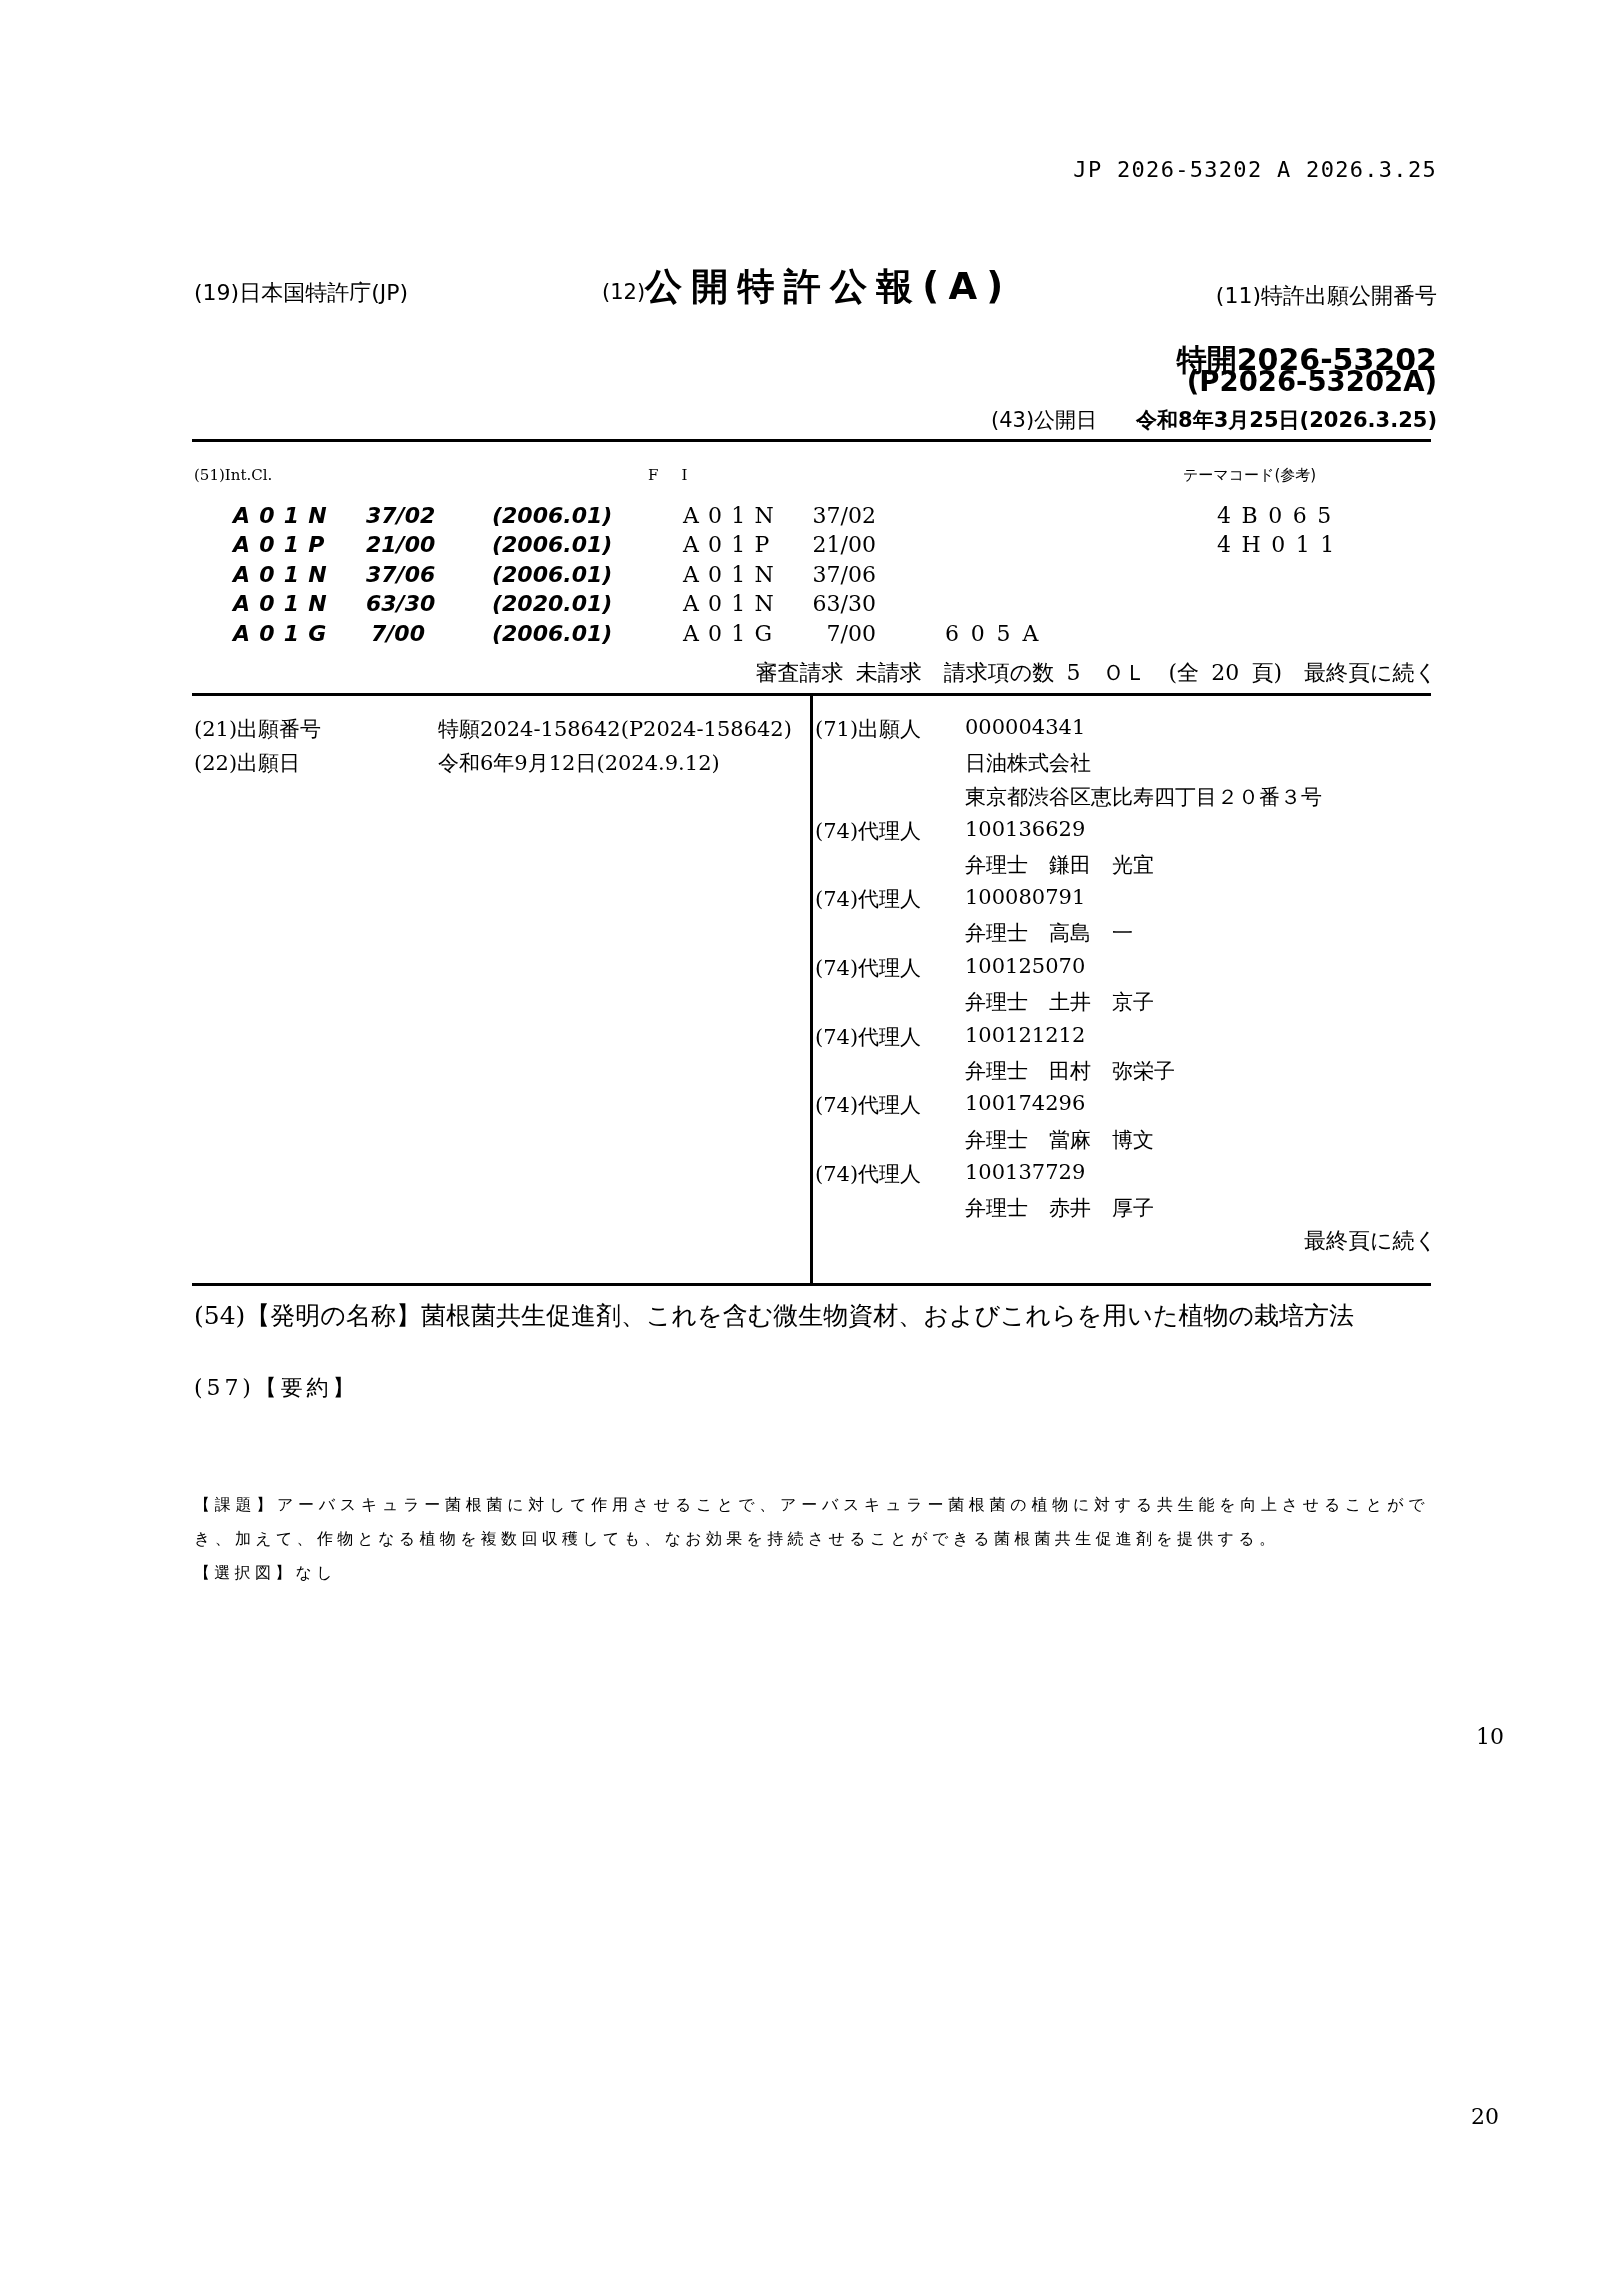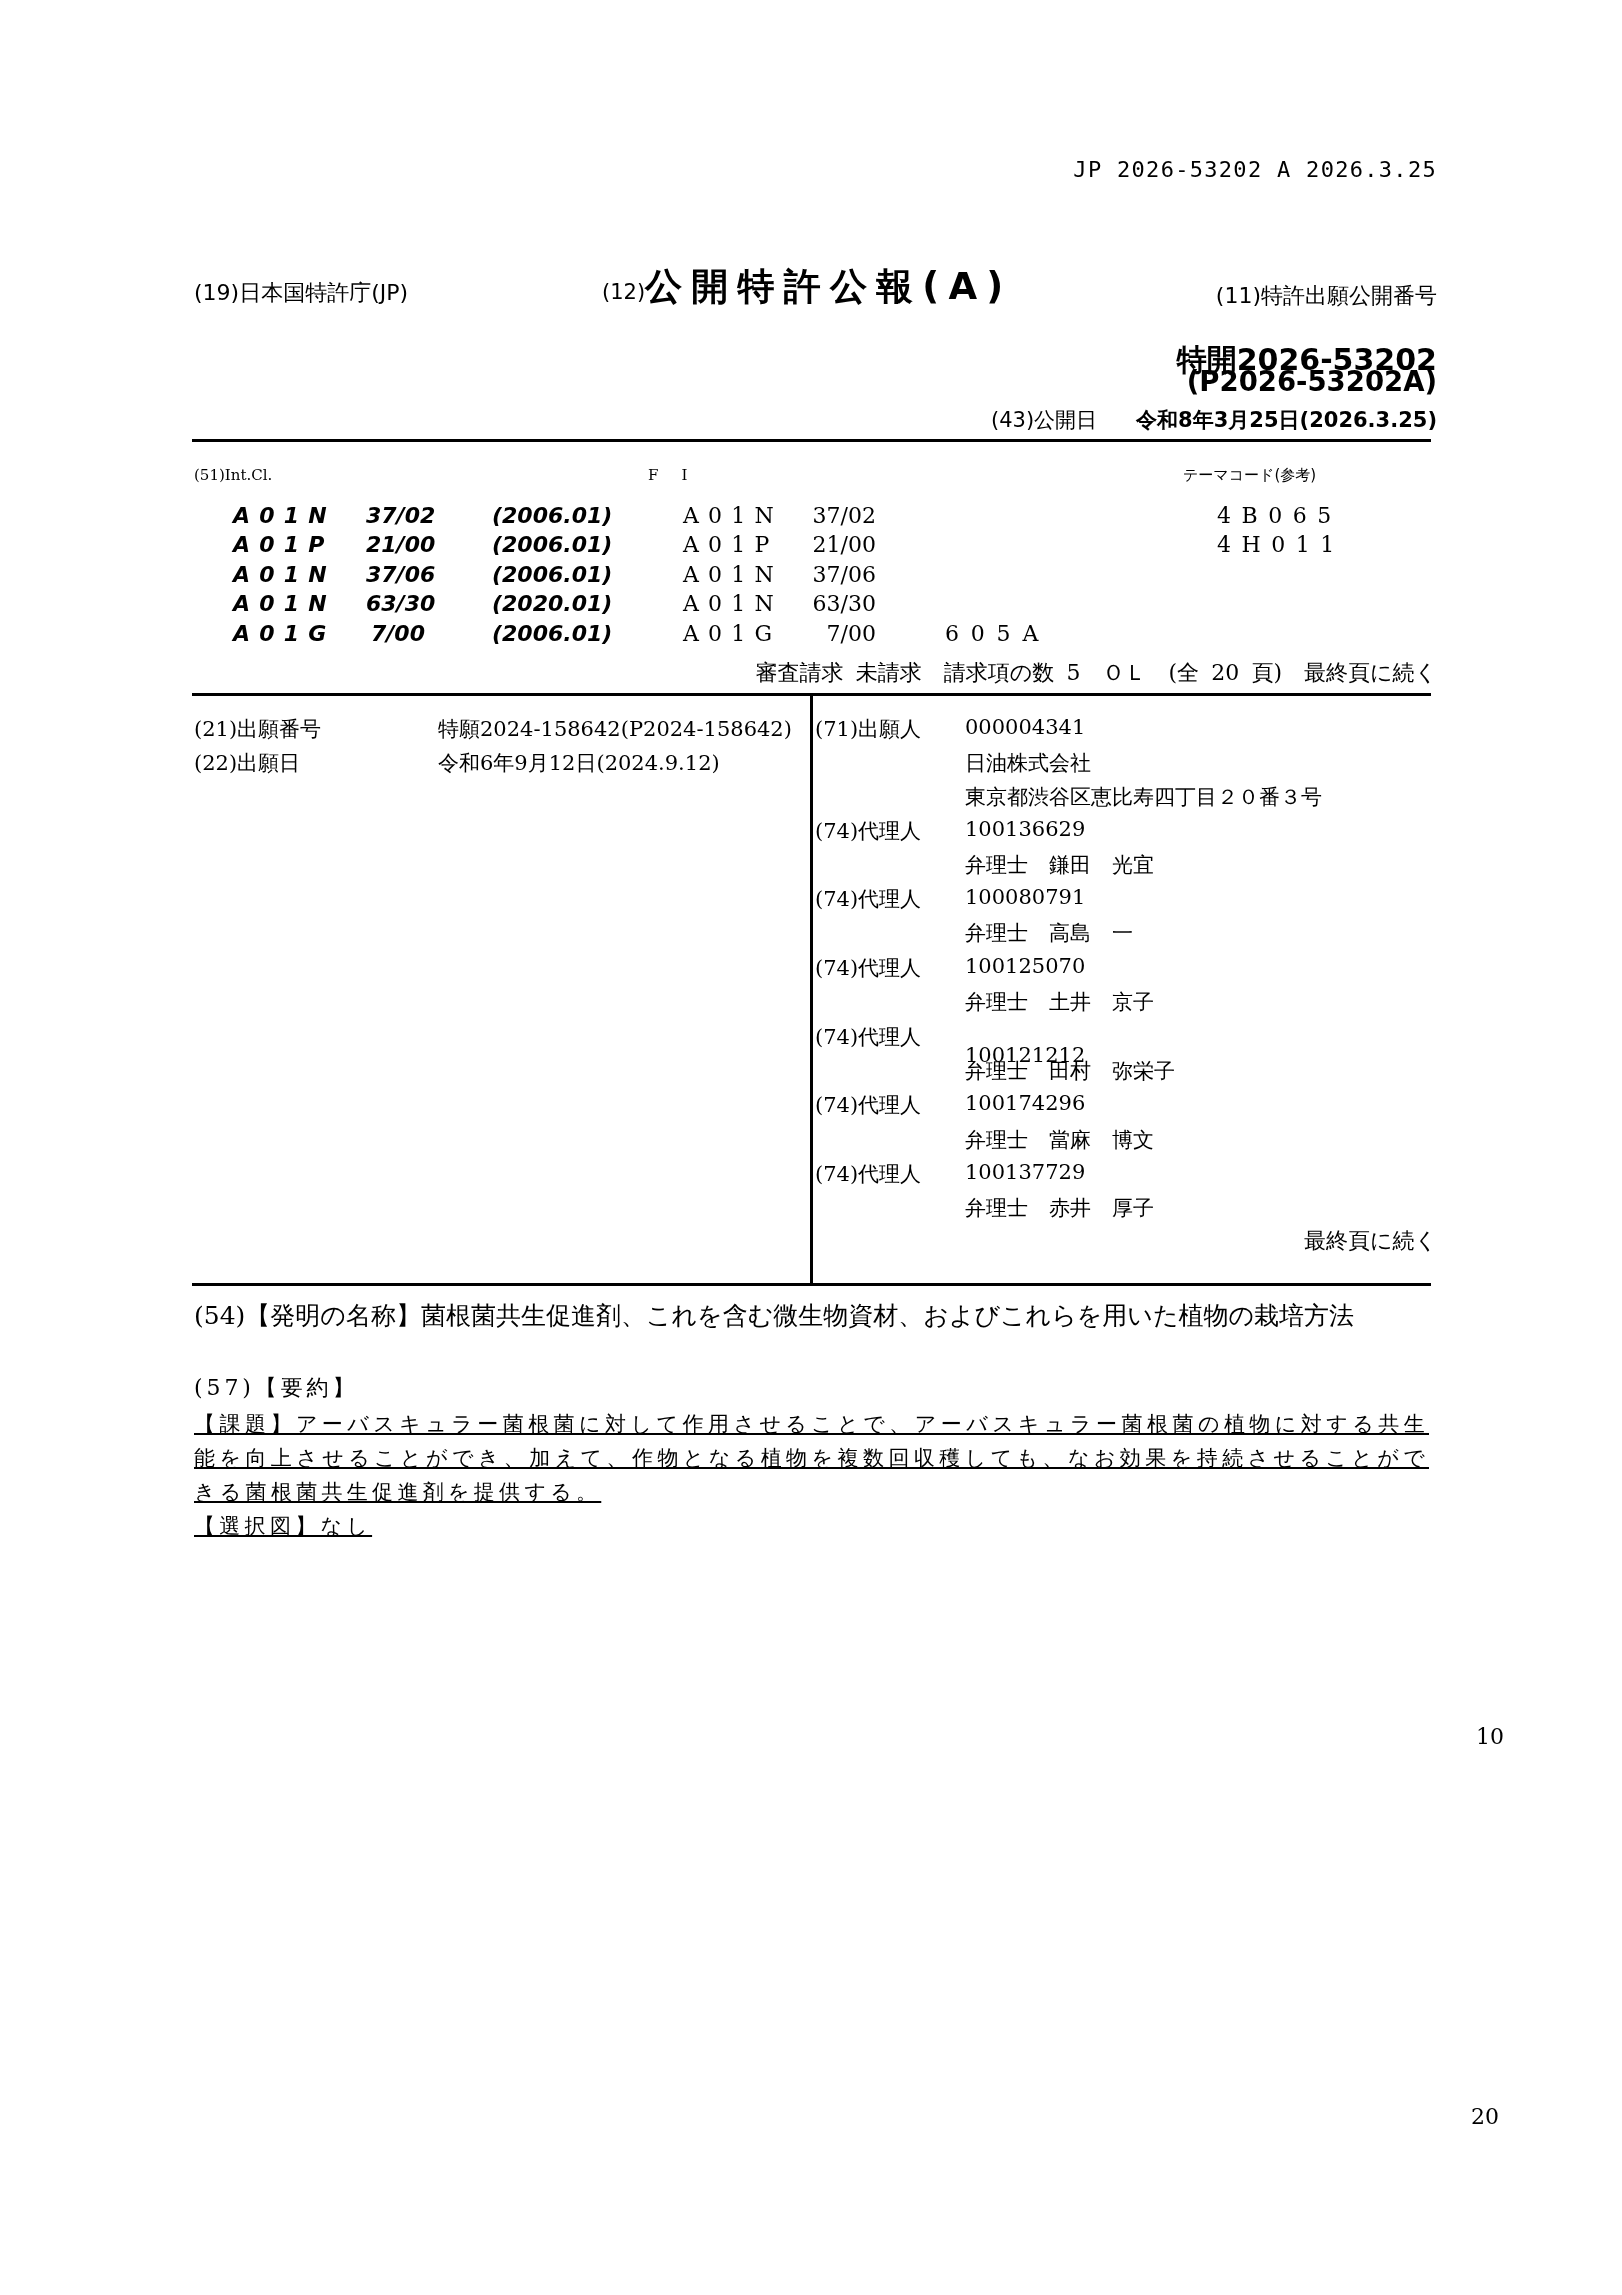--- a/index.html
+++ b/index.html
@@ -41,23 +41,23 @@
   .bib-left-label { left: 194px; }
   .bib-left-val { left: 438px; }
   .bib-right-label { left: 815px; }
   .bib-right-val { left: 965px; }
   .cont { right: 186px; top: 1226px; font-size: 22px; }
 
   
   .title54 { left: 194px; top: 1299px; font-size: 25px; }
   .abs-head { left: 194px; top: 1373px; font-size: 22px; letter-spacing: 3.9px; }
   .abstract {
-    position: absolute; left: 194px; top: 1407px; width: 1235px;
-    font-size: 21px; line-height: 34px; letter-spacing: 4.3px;
-    text-align: justify; text-justify: inter-character; text-decoration: underline;
+    position: absolute; left: 194px; top: 1488px; width: 1235px;
+    font-size: 16px; line-height: 34px; letter-spacing: 4.3px;
+    text-align: justify; text-justify: inter-character;
   }
   .abstract p { margin: 0; }
   .lineno { font-size: 22px; }
 </style>
 </head>
 <body>
 
 <div class="abs mono runhead">JP  2026-53202  A  2026.3.25</div>
 
 <div class="abs sans h19">(19)日本国特許庁(JP)</div>
@@ -140,21 +140,21 @@
 
 <div class="abs bib bib-right-label" style="top:885px;">(74)代理人</div>
 <div class="abs bib bib-right-val" style="top:885px;">100080791</div>
 <div class="abs bib bib-right-val" style="top:919px;">弁理士　高島　一</div>
 
 <div class="abs bib bib-right-label" style="top:954px;">(74)代理人</div>
 <div class="abs bib bib-right-val" style="top:954px;">100125070</div>
 <div class="abs bib bib-right-val" style="top:988px;">弁理士　土井　京子</div>
 
 <div class="abs bib bib-right-label" style="top:1023px;">(74)代理人</div>
-<div class="abs bib bib-right-val" style="top:1023px;margin-top:20px;">100121212</div>
+<div class="abs bib bib-right-val" style="top:1023px;">100121212</div>
 <div class="abs bib bib-right-val" style="top:1057px;">弁理士　田村　弥栄子</div>
 
 <div class="abs bib bib-right-label" style="top:1091px;">(74)代理人</div>
 <div class="abs bib bib-right-val" style="top:1091px;">100174296</div>
 <div class="abs bib bib-right-val" style="top:1126px;">弁理士　當麻　博文</div>
 
 <div class="abs bib bib-right-label" style="top:1160px;">(74)代理人</div>
 <div class="abs bib bib-right-val" style="top:1160px;">100137729</div>
 <div class="abs bib bib-right-val" style="top:1194px;">弁理士　赤井　厚子</div>
 

